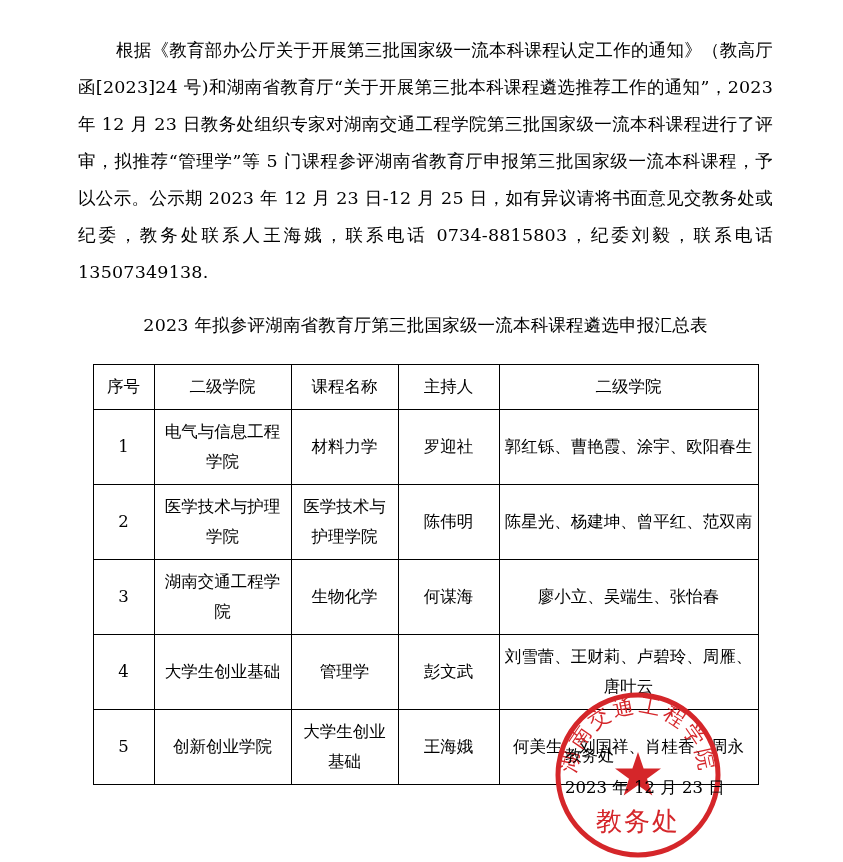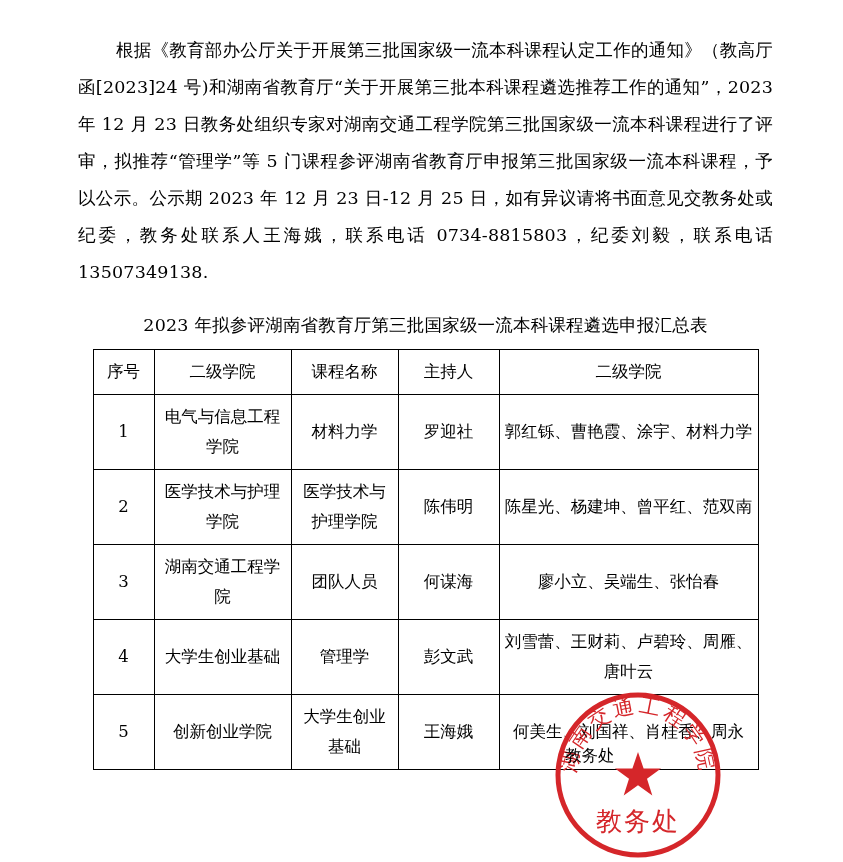--- a/index.html
+++ b/index.html
@@ -36,21 +36,21 @@
   .table-title {
     text-align: center;
     font-size: 17.5px;
     line-height: 34px;
     margin-top: 10px;
     letter-spacing: 0.2px;
   }
   table.main-table {
     border-collapse: collapse;
     width: 620px;
-    margin: 7px auto 0 auto;
+    margin: 22px auto 0 auto;
     table-layout: fixed;
   }
   table.main-table th,
   table.main-table td {
     border: 1px solid #000000;
     text-align: center;
     vertical-align: middle;
     font-size: 16.5px;
     line-height: 30px;
     padding: 5px 4px;
@@ -106,33 +106,33 @@
         <th class="col-host">主持人</th>
         <th class="col-team">二级学院</th>
       </tr>
     </thead>
     <tbody>
       <tr class="row-tall">
         <td>1</td>
         <td>电气与信息工程学院</td>
         <td>材料力学</td>
         <td>罗迎社</td>
-        <td>郭红铄、曹艳霞、涂宇、材料力学</td>
+        <td>郭红铄、曹艳霞、涂宇、欧阳春生</td>
       </tr>
       <tr class="row-tall">
         <td>2</td>
         <td>医学技术与护理学院</td>
         <td>医学技术与护理学院</td>
         <td>陈伟明</td>
         <td>陈星光、杨建坤、曾平红、范双南</td>
       </tr>
       <tr class="row-tall">
         <td>3</td>
         <td>湖南交通工程学院</td>
-        <td>团队人员</td>
+        <td>生物化学</td>
         <td>何谋海</td>
         <td>廖小立、吴端生、张怡春</td>
       </tr>
       <tr class="row-tall">
         <td>4</td>
         <td>大学生创业基础</td>
         <td>管理学</td>
         <td>彭文武</td>
         <td>刘雪蕾、王财莉、卢碧玲、周雁、唐叶云</td>
       </tr>
@@ -153,15 +153,16 @@
       <text fill="#d5262a" font-size="21" font-family="'DejaVu Serif','Liberation Serif',serif" letter-spacing="3">
         <textPath href="#sealArc" startOffset="50%" text-anchor="middle">湖南交通工程学院</textPath>
       </text>
       <text x="85" y="140" fill="#d5262a" font-size="26" font-family="'DejaVu Serif','Liberation Serif',serif" text-anchor="middle" letter-spacing="2">教务处</text>
       <polygon fill="#d5262a" points="85,62 90.6,78.5 108,78.5 94,88.7 99.3,105.5 85,95.2 70.7,105.5 76,88.7 62,78.5 79.4,78.5"></polygon>
     </svg>
   </div>
 
   <div class="sign-block">
     <div>教务处</div>
+    <div>2023 年 12 月 23 日</div>
   </div>
 
 </div>
 
 </body></html>

